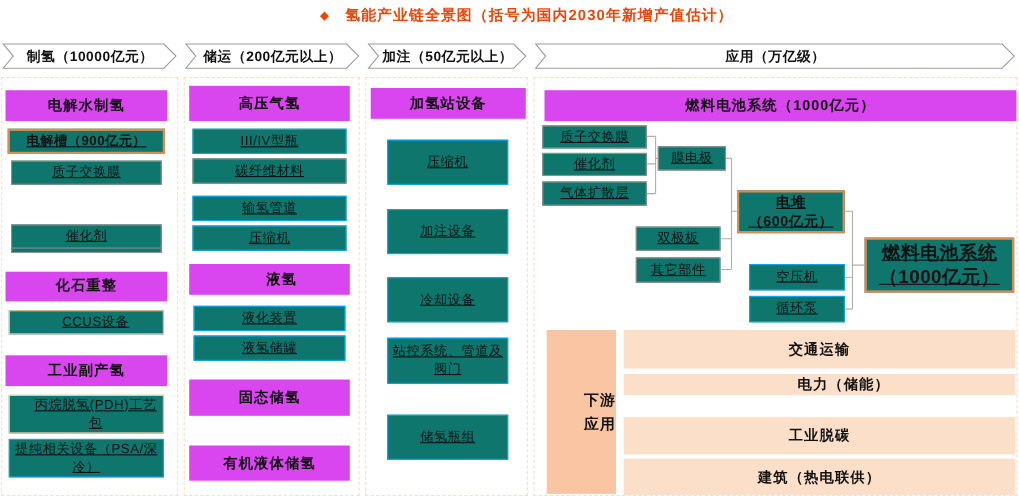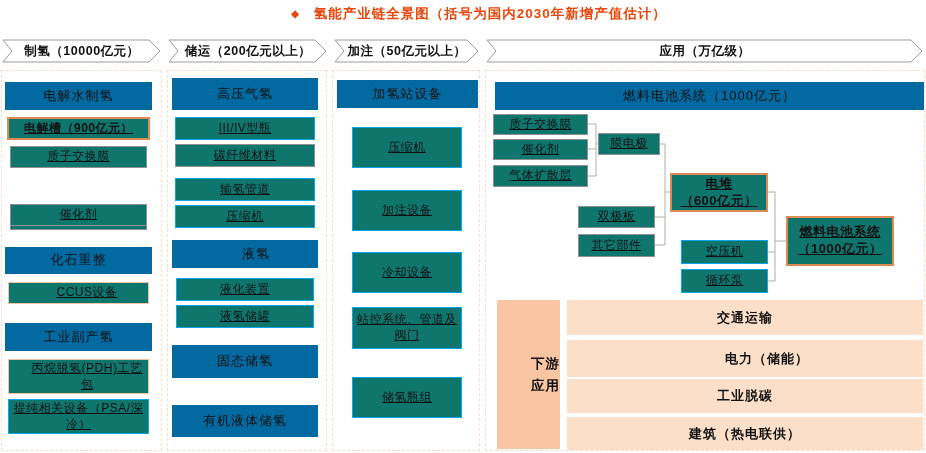--- a/index.html
+++ b/index.html
@@ -15,22 +15,22 @@
   }
   .title .diamond { font-size:10px; margin-right:14px; vertical-align:1px; }
   .chevron { position:absolute; height:24px; }
   .chevron svg { position:absolute; left:0; top:0; }
   .chevron .lbl {
     position:absolute; inset:0; display:flex; align-items:center; justify-content:center;
     font-weight:bold; font-size:12.5px; color:#111; letter-spacing:0.5px;
   }
   .col-outline { position:absolute; border:1px dashed rgba(235,170,120,0.38); }
   .hdr {
-    position:absolute; background:#0369a1; display:flex; align-items:center;
-    justify-content:center; font-weight:normal; font-size:13px; color:#111;
+    position:absolute; background:#d946ef; display:flex; align-items:center;
+    justify-content:center; font-weight:bold; font-size:13px; color:#111;
     letter-spacing:1px; text-align:center; line-height:1.25;
   }
   .wbox {
     position:absolute; background:#0f766e; display:flex; align-items:center;
     justify-content:center; font-size:12px; color:#111; text-align:center;
     line-height:1.3; padding:1px 3px; letter-spacing:0.5px;text-decoration:underline;
   }
   .b-orange { border:1px solid #0ea5e9; }
   .b-orange2 { border:2px solid #DE8B53; }
   .b-orange-light { border:1px solid #EFC3A2;padding-left:20px; }
@@ -125,33 +125,33 @@
   <div class="wbox b-gray" style="left:598px;top:133px;width:62px;height:22px;">膜电极</div>
   <div class="wbox b-gray" style="left:578px;top:206px;width:77px;height:22px;">双极板</div>
   <div class="wbox b-gray" style="left:578px;top:234px;width:77px;height:23px;">其它部件</div>
 
   <div class="wbox b-orange2 bold two-line" style="left:670px;top:173px;width:98px;height:39px;font-size:13px;">
     <span>电堆</span>
     <span>（600亿元）</span>
   </div>
   <div class="wbox b-orange" style="left:681px;top:240px;width:87px;height:24px;">空压机</div>
   <div class="wbox b-orange" style="left:681px;top:269px;width:87px;height:24px;">循环泵</div>
-  <div class="wbox b-orange2 bold two-line" style="left:786px;top:216px;width:108px;height:50px;font-size:13px;">
+  <div class="wbox b-orange2 bold two-line" style="left:786px;top:216px;width:136px;height:50px;font-size:17px;">
     <span>燃料电池系统</span>
     <span>（1000亿元）</span>
   </div>
 
   <svg class="connectors" width="926" height="453">
     <path d="M588 124 H596 M588 149 H596 M588 176 H596 M596 124 V176 M596 144 H598
              M660 144 H665 M655 217 H665 M655 245 H665 M665 144 V245 M665 192 H670
              M768 192 H775 M768 252 H775 M768 281 H775 M775 192 V281 M775 241 H786" stroke="#B5ADA5" stroke-width="1" fill="none"></path>
   </svg>
 
   <div class="vbox" style="left:497px;top:300px;width:63px;height:149px;">
     <span>下游</span>
     <span>应用</span>
   </div>
   <div class="peach-row" style="left:567px;top:300px;width:356px;height:35px;">交通运输</div>
-  <div class="peach-row" style="left:567px;top:340px;width:356px;height:37px;padding-left:44px;">电力（储能）</div>
+  <div class="peach-row" style="left:567px;top:340px;width:356px;height:19px;padding-left:44px;">电力（储能）</div>
   <div class="peach-row" style="left:567px;top:379px;width:356px;height:34px;">工业脱碳</div>
   <div class="peach-row" style="left:567px;top:417px;width:356px;height:33px;">建筑（热电联供）</div>
 
 </div>
 
 </body></html>

